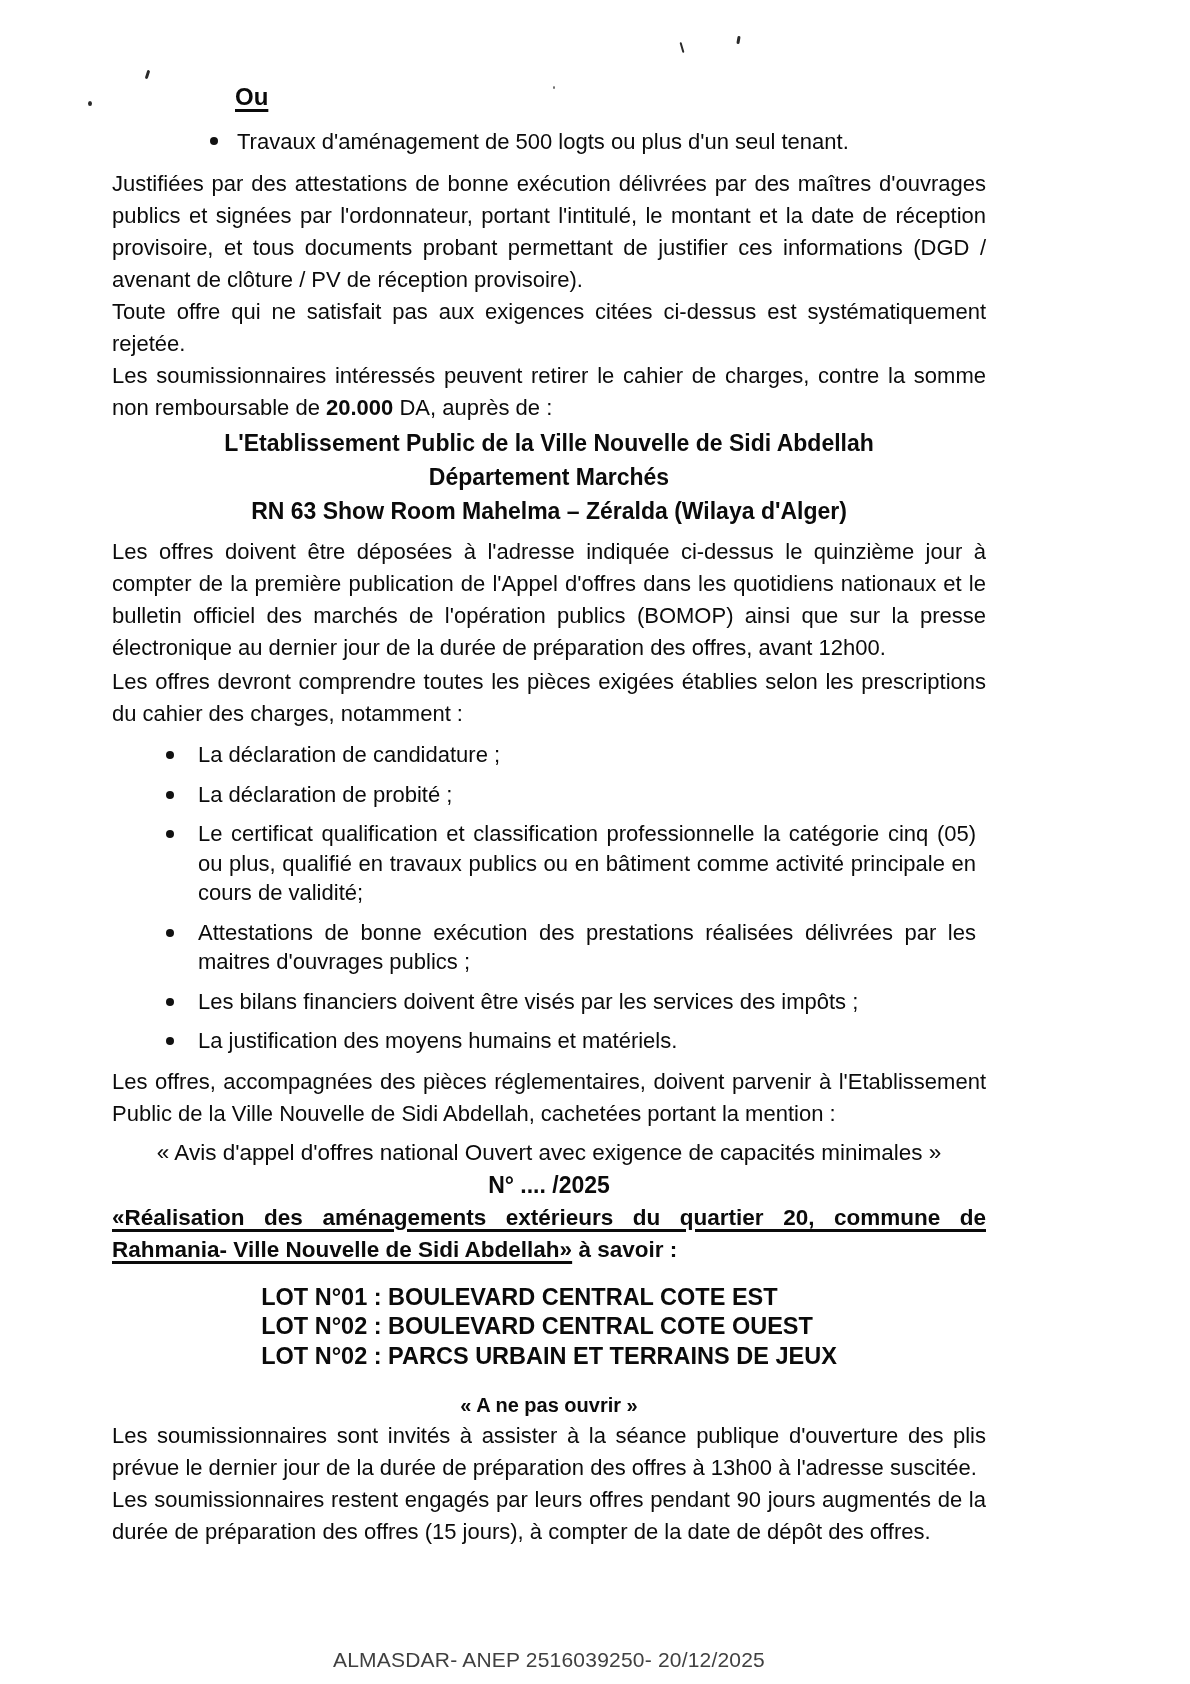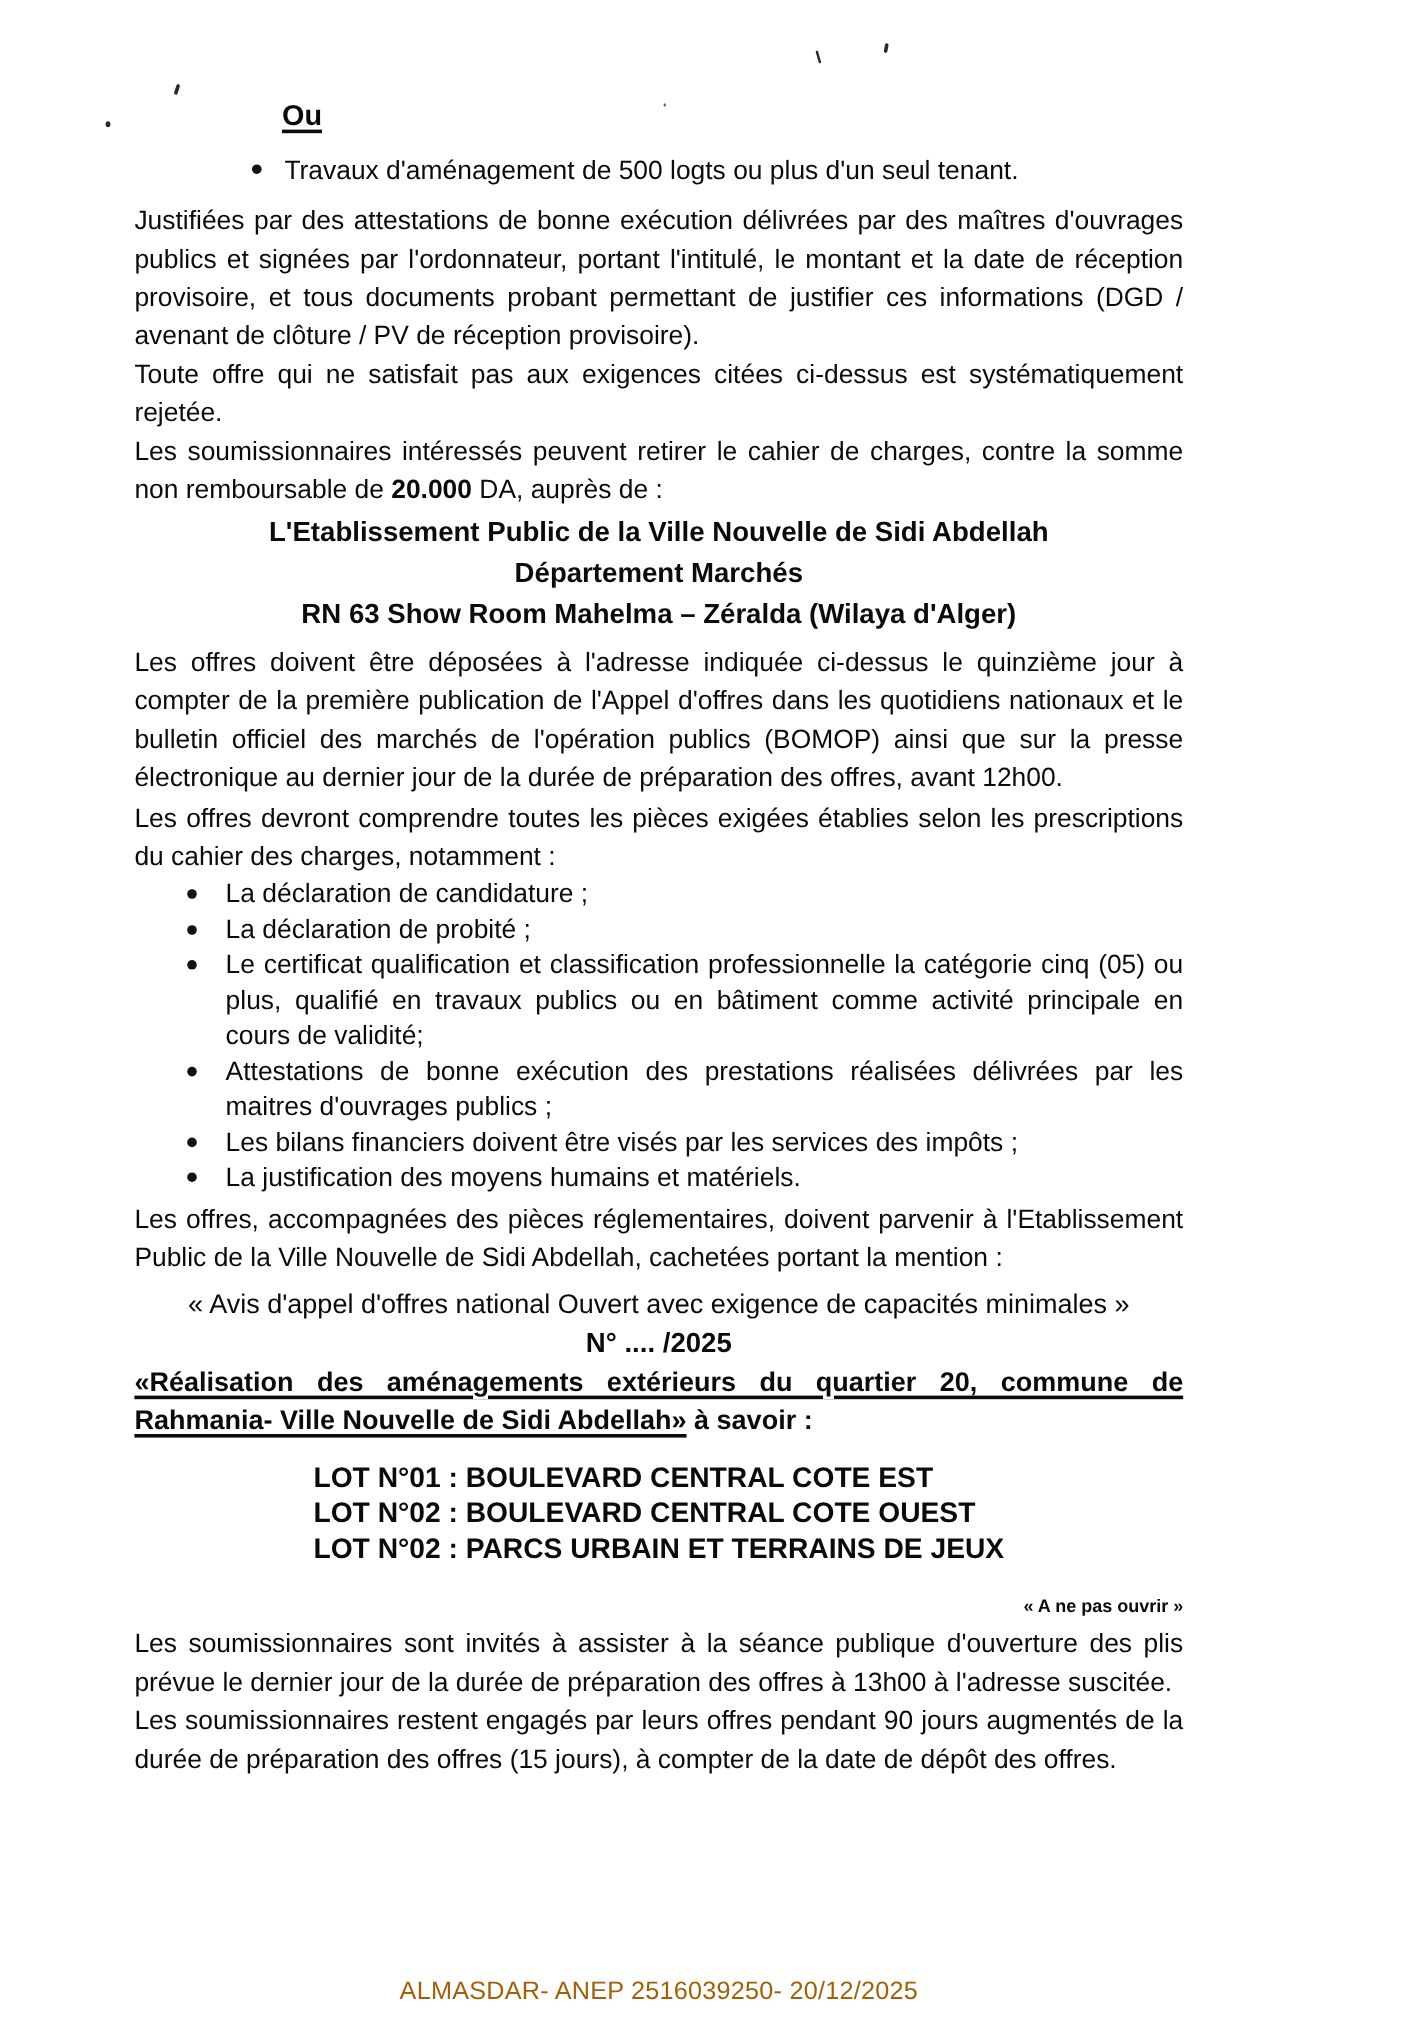--- a/index.html
+++ b/index.html
@@ -64,21 +64,21 @@
   }
   
   ul.pieces{
     list-style:none;
     margin:0;padding:0;
     font-size:22px;
     line-height:29.5px;
   }
   ul.pieces li{
     display:flex;
-    margin:0;
+    margin:10px;
   }
   ul.pieces .dot{
     margin:11px 24px 0 44px;
   }
   ul.pieces .li-text{
     flex:1;
     text-align:justify;
   }
   
   .avis-title{
@@ -111,34 +111,34 @@
   .lots{
     margin:17px auto 0 auto;
     width:fit-content;
     text-align:left;
     font-weight:bold;
     font-size:23.5px;
     line-height:29.5px;
   }
   .ne-pas-ouvrir{
     margin-top:19px;
-    text-align:right;
-    font-weight:bold;
-    font-size:15px;
+    text-align:center;
+    font-weight:bold;
+    font-size:20px;
     line-height:30px;
   }
   
   .footer{
     position:absolute;
     left:112px;
     top:1648px;
     width:874px;
     text-align:center;
     font-size:21px;
-    color:#a16207;
+    color:#404040;
     letter-spacing:0.2px;
   }
   
   .speck{position:absolute;background:#2a2a2a;}
   .sp1{left:146px;top:70px;width:3px;height:9px;border-radius:2px;transform:rotate(18deg);}
   .sp2{left:88px;top:101px;width:4px;height:5px;border-radius:50%;}
   .sp3{left:681px;top:42px;width:2px;height:11px;transform:rotate(-16deg);border-radius:1px;}
   .sp4{left:737px;top:36px;width:3px;height:8px;border-radius:2px;transform:rotate(10deg);}
   .sp5{left:553px;top:86px;width:2px;height:3px;border-radius:50%;opacity:.7;}
 </style>

